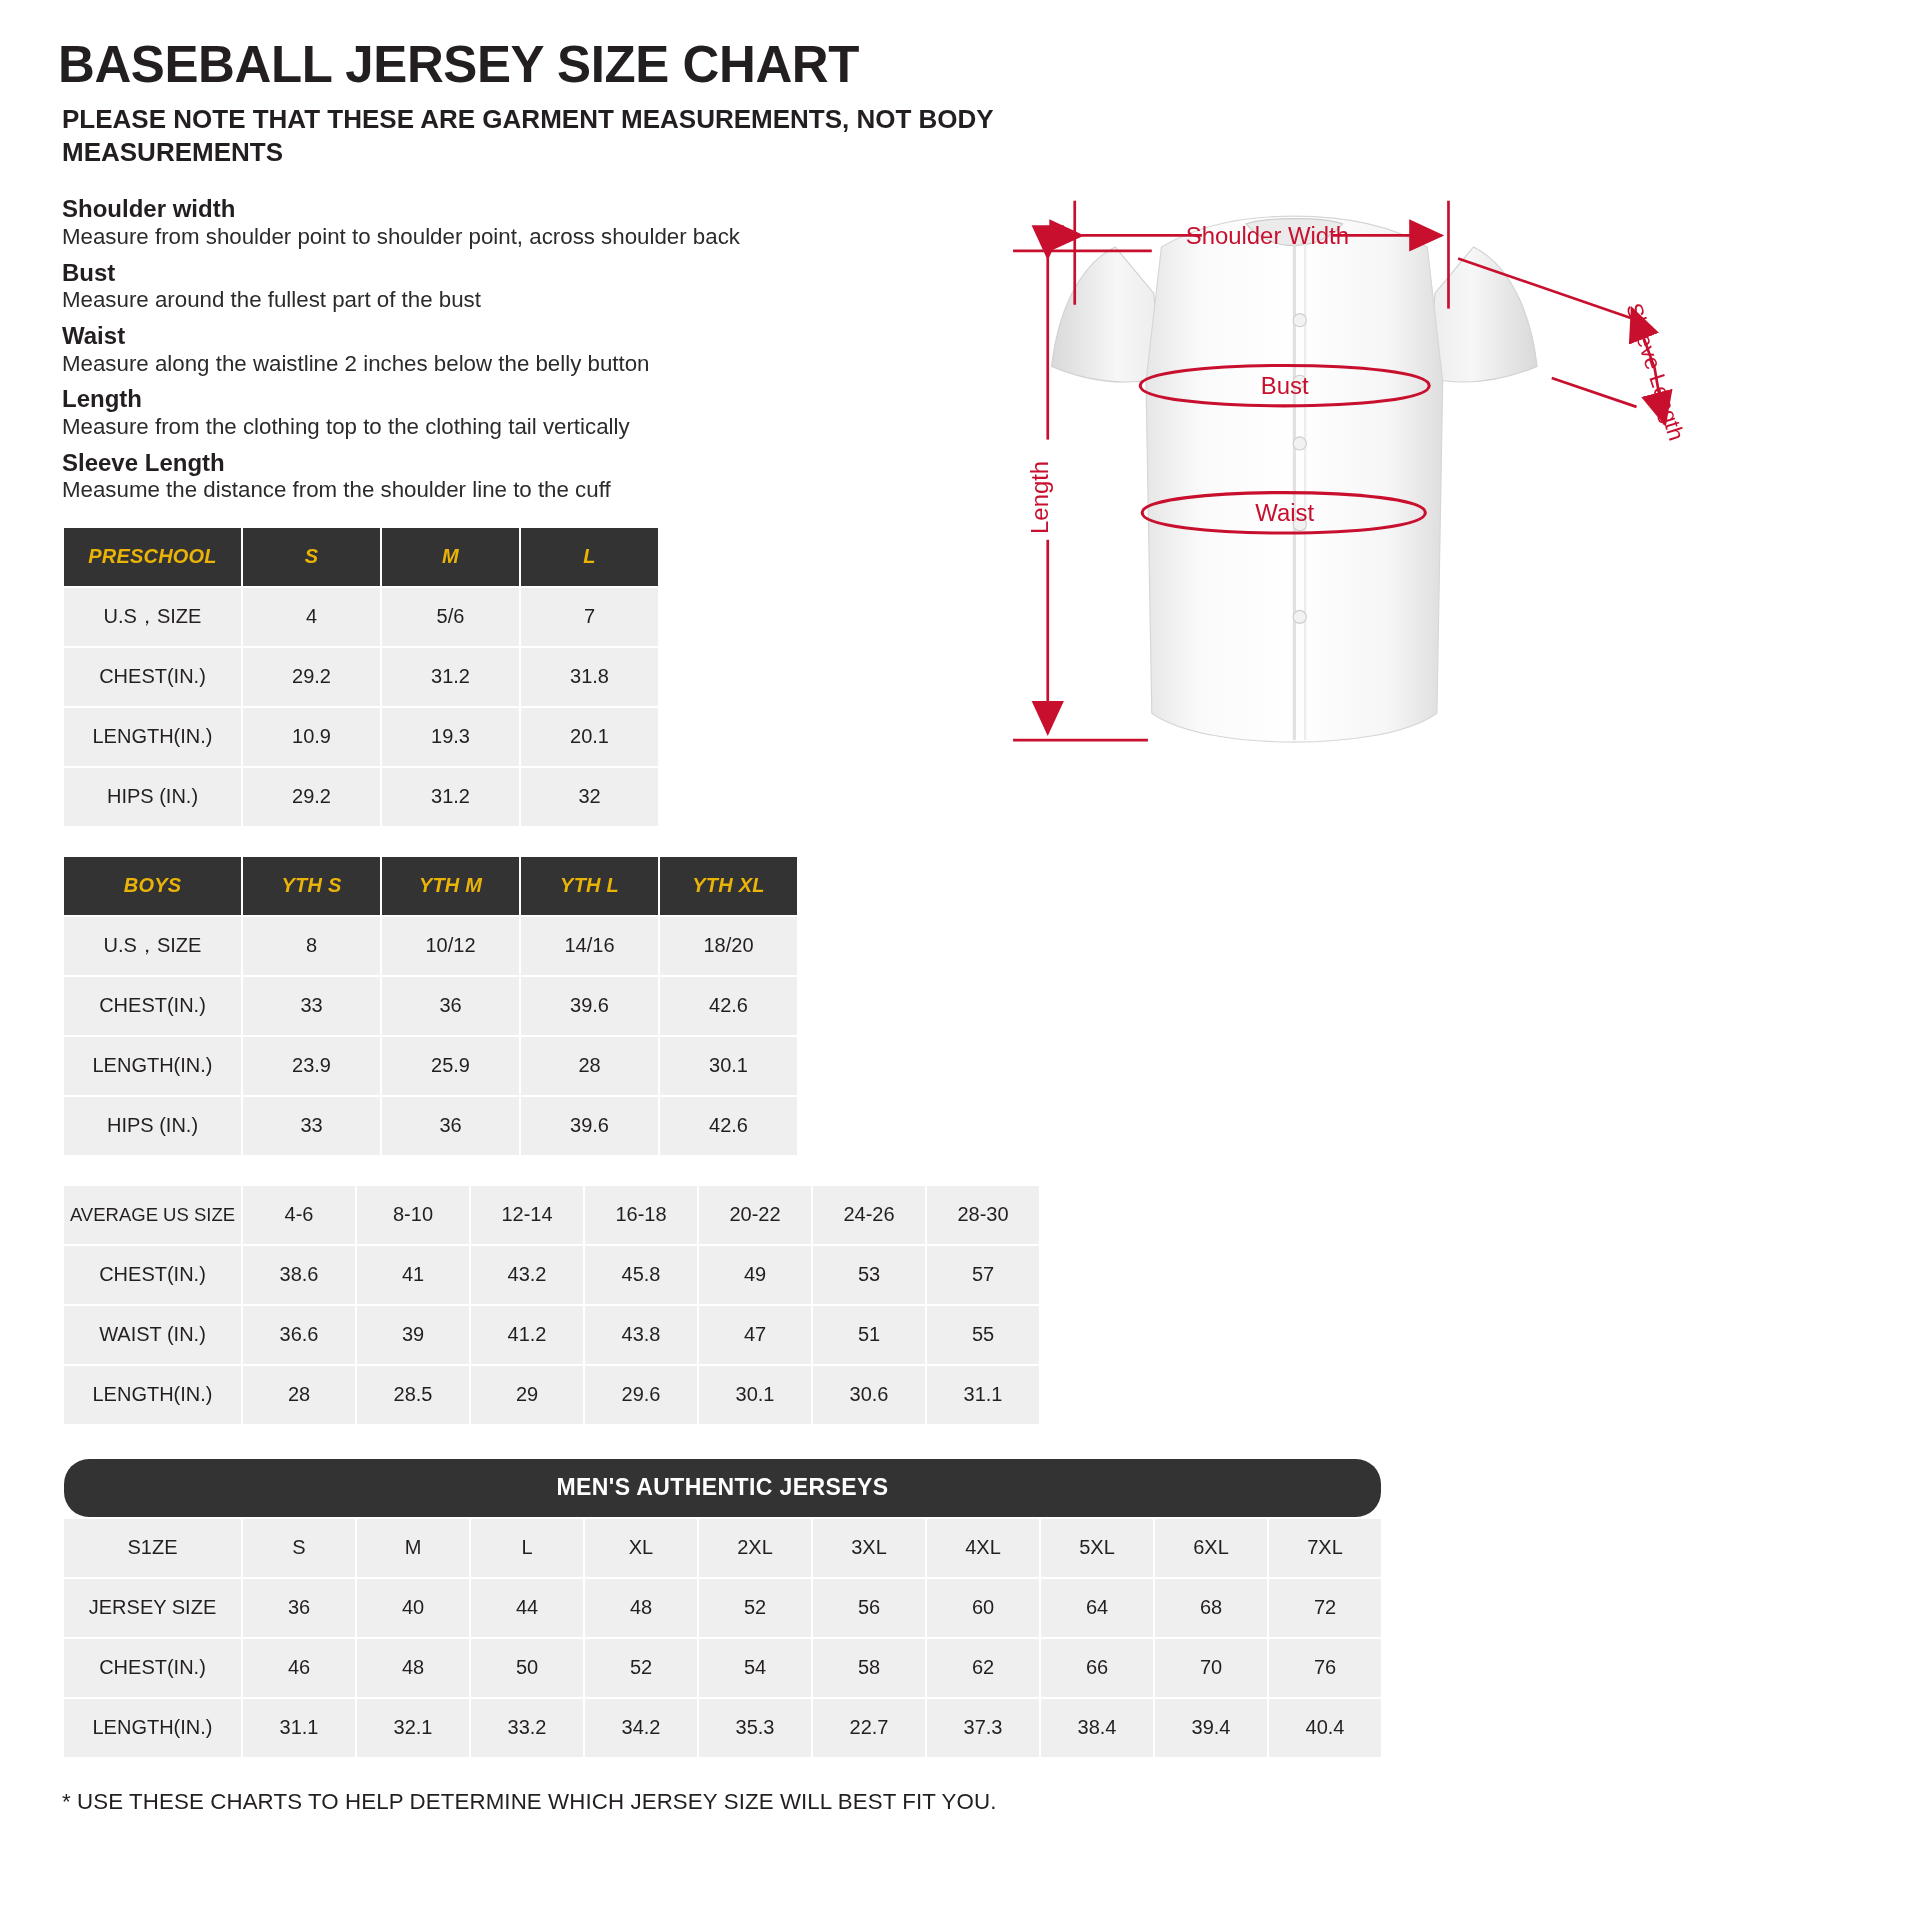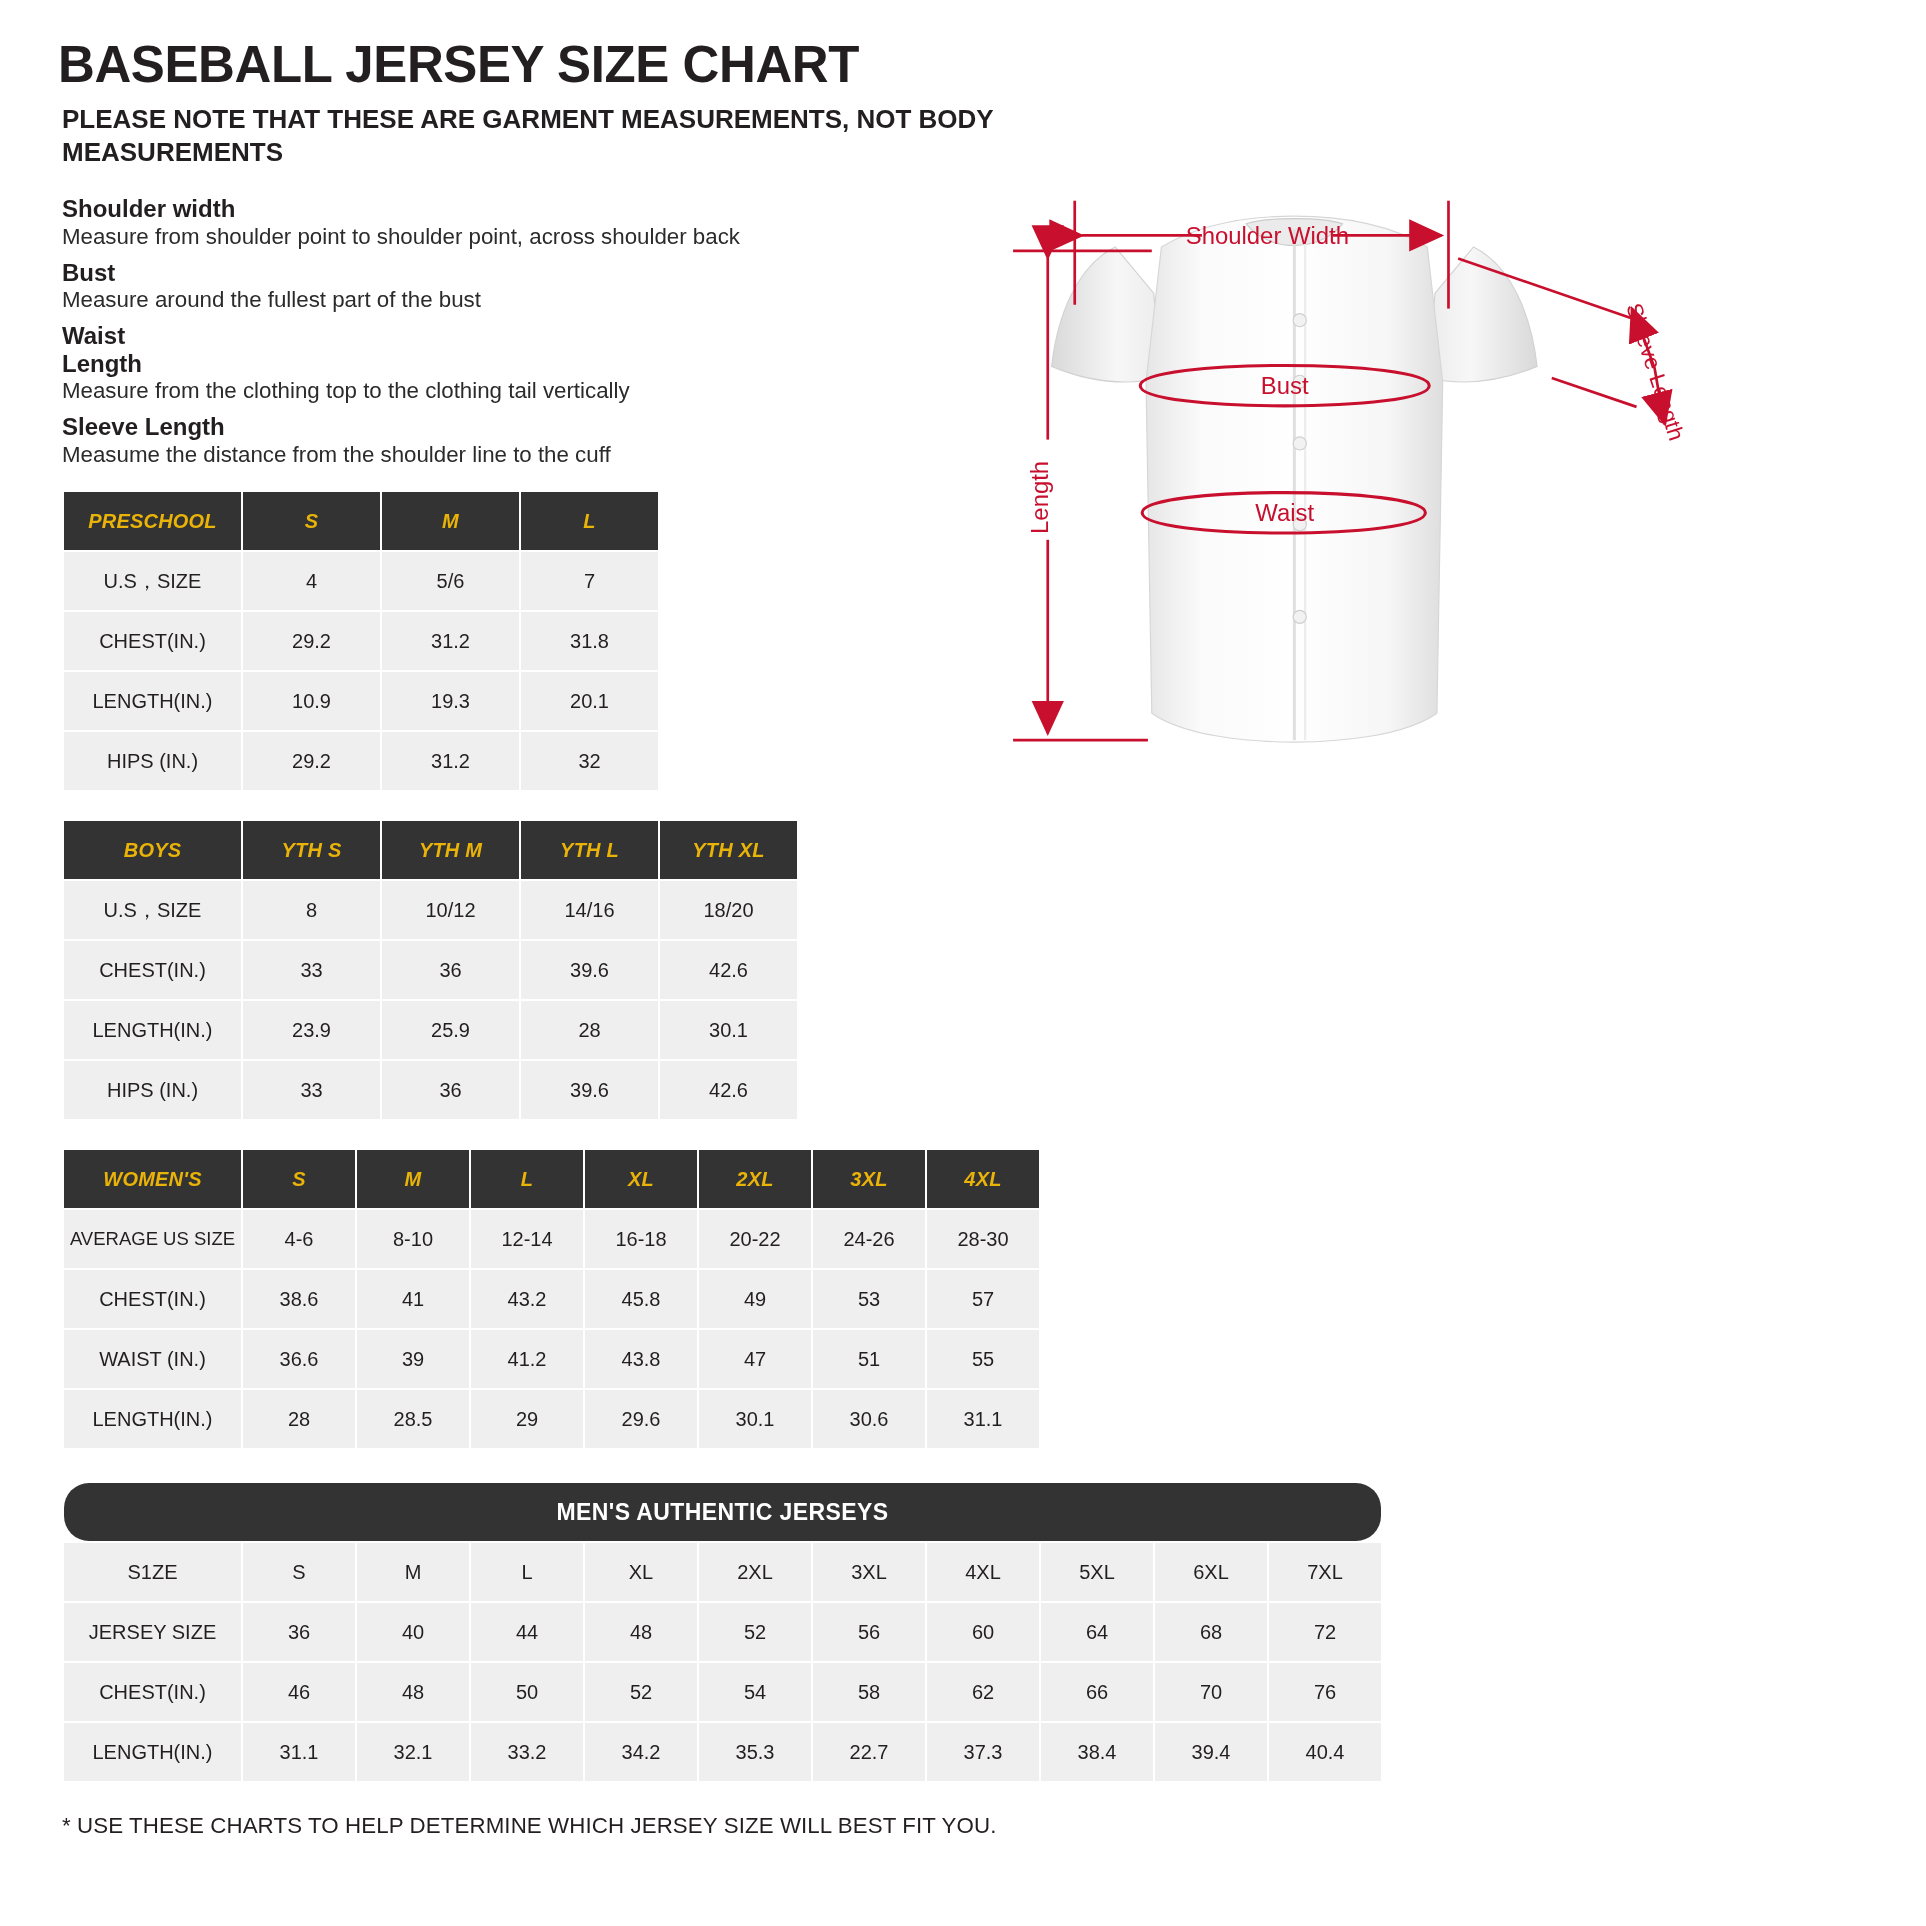--- a/index.html
+++ b/index.html
@@ -118,20 +118,21 @@
     <div>
       <div class="def-term">Shoulder width</div>
       <div class="def-desc">Measure from shoulder point to shoulder point, across shoulder back</div>
     </div>
     <div>
       <div class="def-term">Bust</div>
       <div class="def-desc">Measure around the fullest part of the bust</div>
     </div>
     <div>
       <div class="def-term">Waist</div>
+      <div class="def-desc">Measure along the waistline 2 inches below the belly button</div>
     </div>
     <div>
       <div class="def-term">Length</div>
       <div class="def-desc">Measure from the clothing top to the clothing tail vertically</div>
     </div>
     <div>
       <div class="def-term">Sleeve Length</div>
       <div class="def-desc">Measume the distance from the shoulder line to the cuff</div>
     </div>
   </div>
@@ -234,30 +235,20 @@
         <col style="width:177px">
           <col style="width:112px">
           <col style="width:112px">
           <col style="width:112px">
           <col style="width:112px">
           <col style="width:112px">
           <col style="width:112px">
           <col style="width:112px">
       </colgroup>
       <tbody>
-        <tr class="hdr">
-          <td>WOMEN'S</td>
-          <td>S</td>
-          <td>M</td>
-          <td>L</td>
-          <td>XL</td>
-          <td>2XL</td>
-          <td>3XL</td>
-          <td>4XL</td>
-        </tr>
         <tr>
           <td class="rowlabel" style="font-size:18.5px;white-space:normal;line-height:1.08">AVERAGE US SIZE</td>
           <td>4-6</td>
           <td>8-10</td>
           <td>12-14</td>
           <td>16-18</td>
           <td>20-22</td>
           <td>24-26</td>
           <td>28-30</td>
         </tr>

